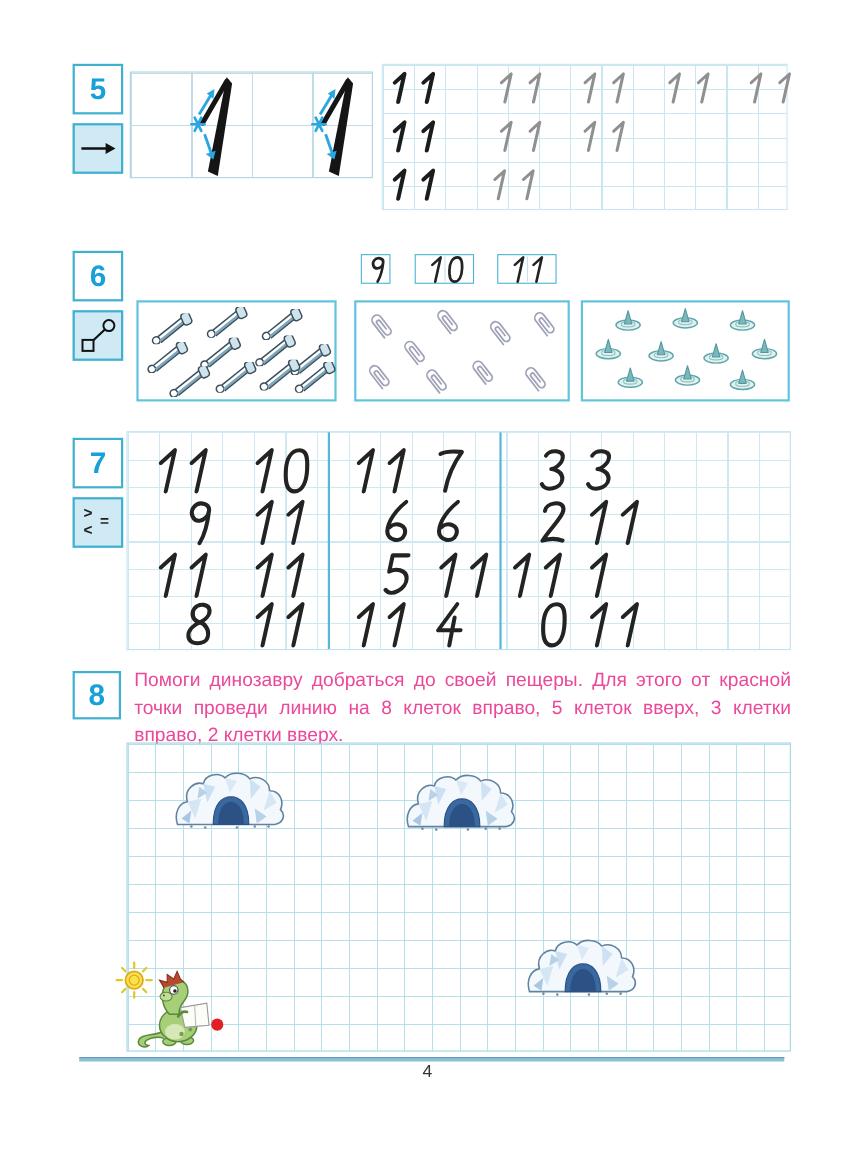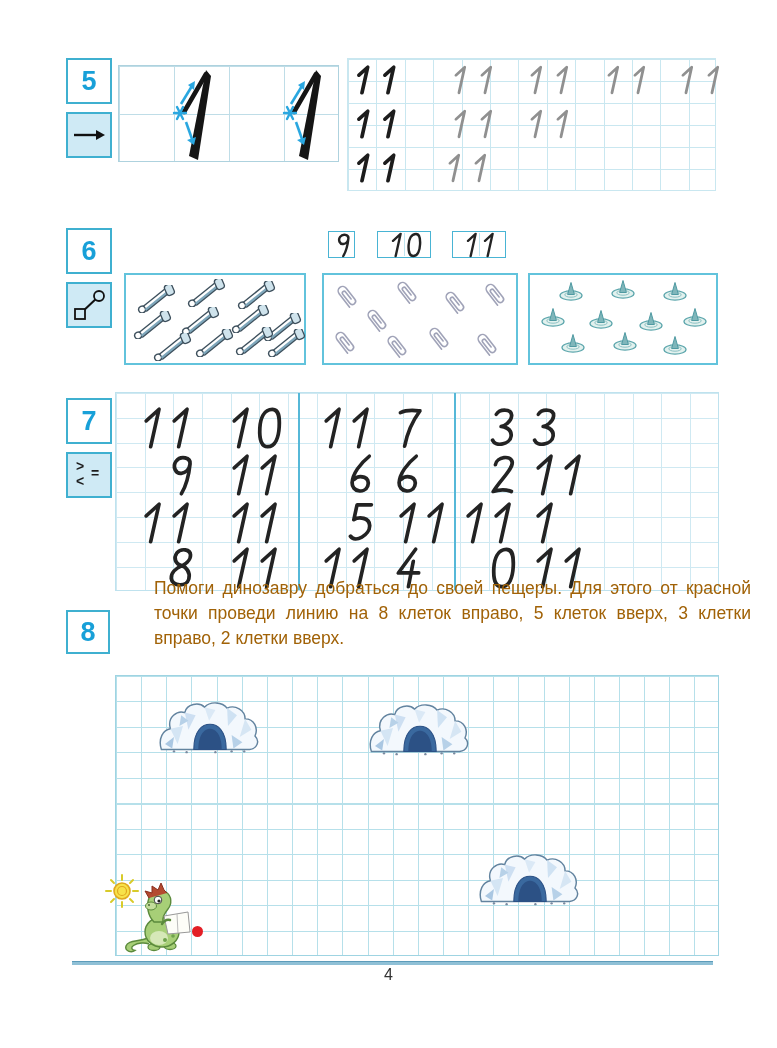--- a/index.html
+++ b/index.html
@@ -36,22 +36,22 @@
   
   .numcell{position:absolute;border:1.5px solid #49b4d4;background:#fff;box-sizing:border-box;}
   .numcell .digits{position:absolute;left:0;right:0;top:0;bottom:0;display:flex;align-items:center;justify-content:center;}
   .numcell.two::after{content:'';position:absolute;left:50%;top:1px;bottom:1px;width:1px;background:#bfe4ef;}
 
   
   .picbox{position:absolute;border:2px solid #62c3dc;background:#fff;box-sizing:border-box;}
   .pic{position:absolute;}
 
   
-  .t8text{position:absolute;left:122px;top:576px;width:597px;font-size:17.5px;line-height:1.42;
-          color:#a16207;text-align:justify;margin-left:32px;}
+  .t8text{position:absolute;left:122px;top:606px;width:597px;font-size:17.5px;line-height:1.42;
+          color:#ec4899;text-align:justify;}
   .reddot{position:absolute;width:11px;height:11px;border-radius:50%;background:#e31f26;}
 
   
   .footrule{position:absolute;left:72px;top:961px;width:641px;height:3px;background:#8fc0d6;border-top:1px solid #5d9cba;}
   .pagenum{position:absolute;left:0;top:966px;width:777px;text-align:center;font-size:16px;color:#333;}
 
   .cmpicon{position:relative;width:100%;height:100%;font-weight:bold;color:#1c1c1c;font-size:14px;}
   .cmpicon span{position:absolute;line-height:1;}
 </style>
 </head>

